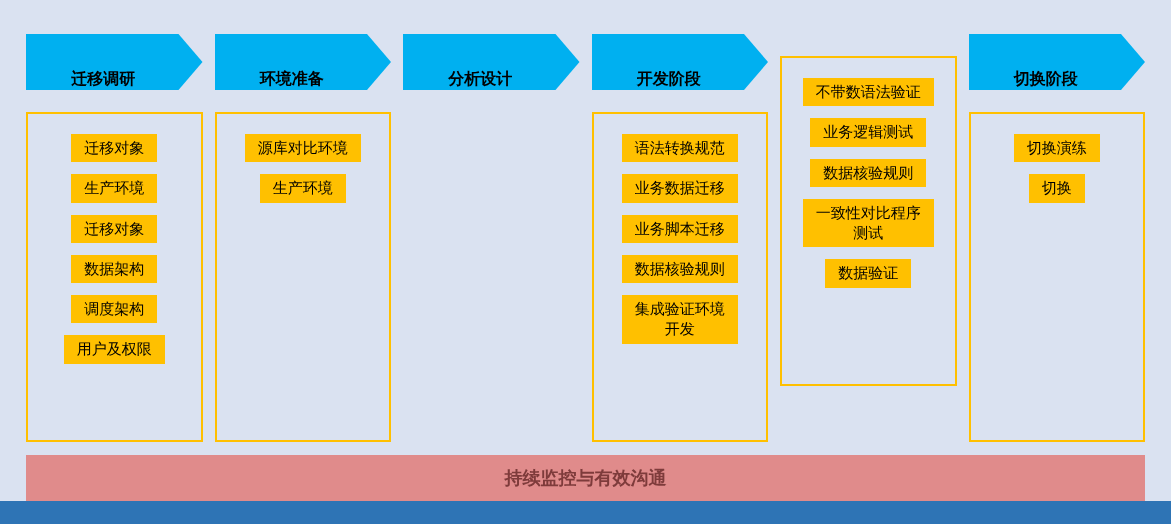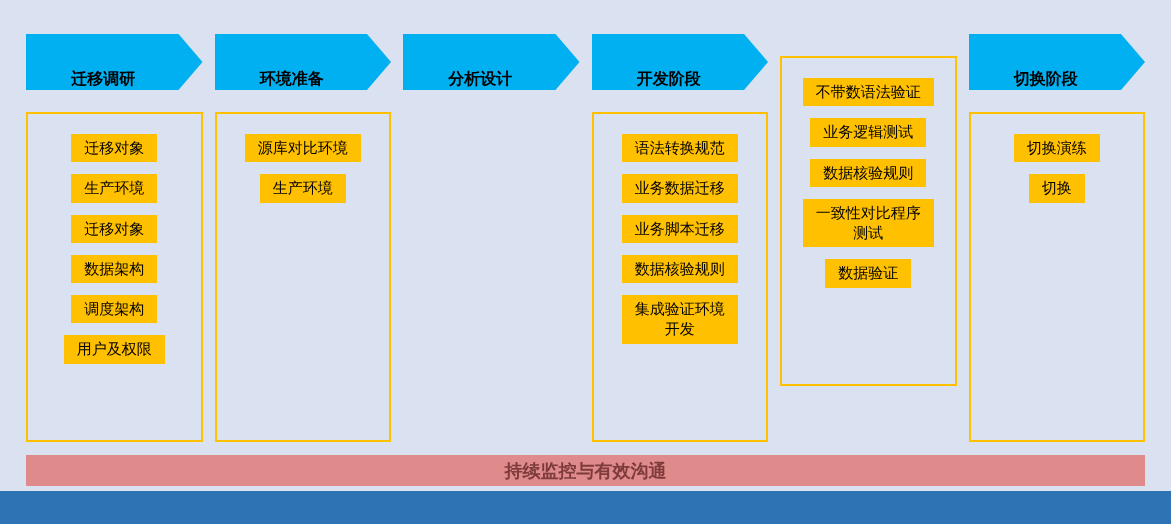--- a/index.html
+++ b/index.html
@@ -37,21 +37,21 @@
     gap:12px;padding:20px 8px 10px;
     overflow:hidden;
   }
   .item{
     background:var(--item_bg);color:#000;
     font-size:15px;line-height:1.35;
     padding:4px 13px;text-align:center;
     white-space:pre-line;max-width:100%;
   }
   .banner{
-    margin:13px 26px 0;height:31px;
+    margin:13px 26px 0;height:46px;
     background:var(--banner_bg);
     display:flex;align-items:center;justify-content:center;
     font-size:18px;font-weight:bold;color:var(--banner_text);
     flex:0 0 auto;
   }
   .strip{margin-top:auto;height:33px;background:var(--bottom_strip);flex:0 0 auto;}
 </style>
 </head>
 <body>
 

